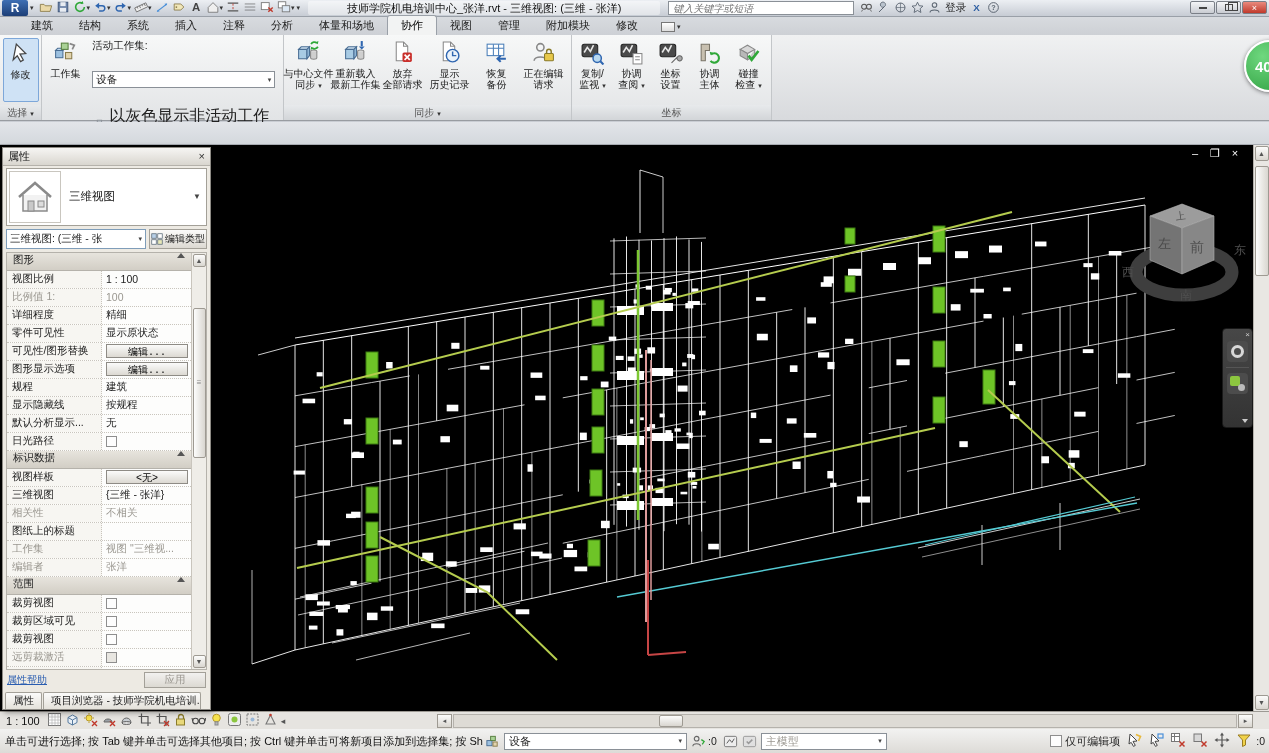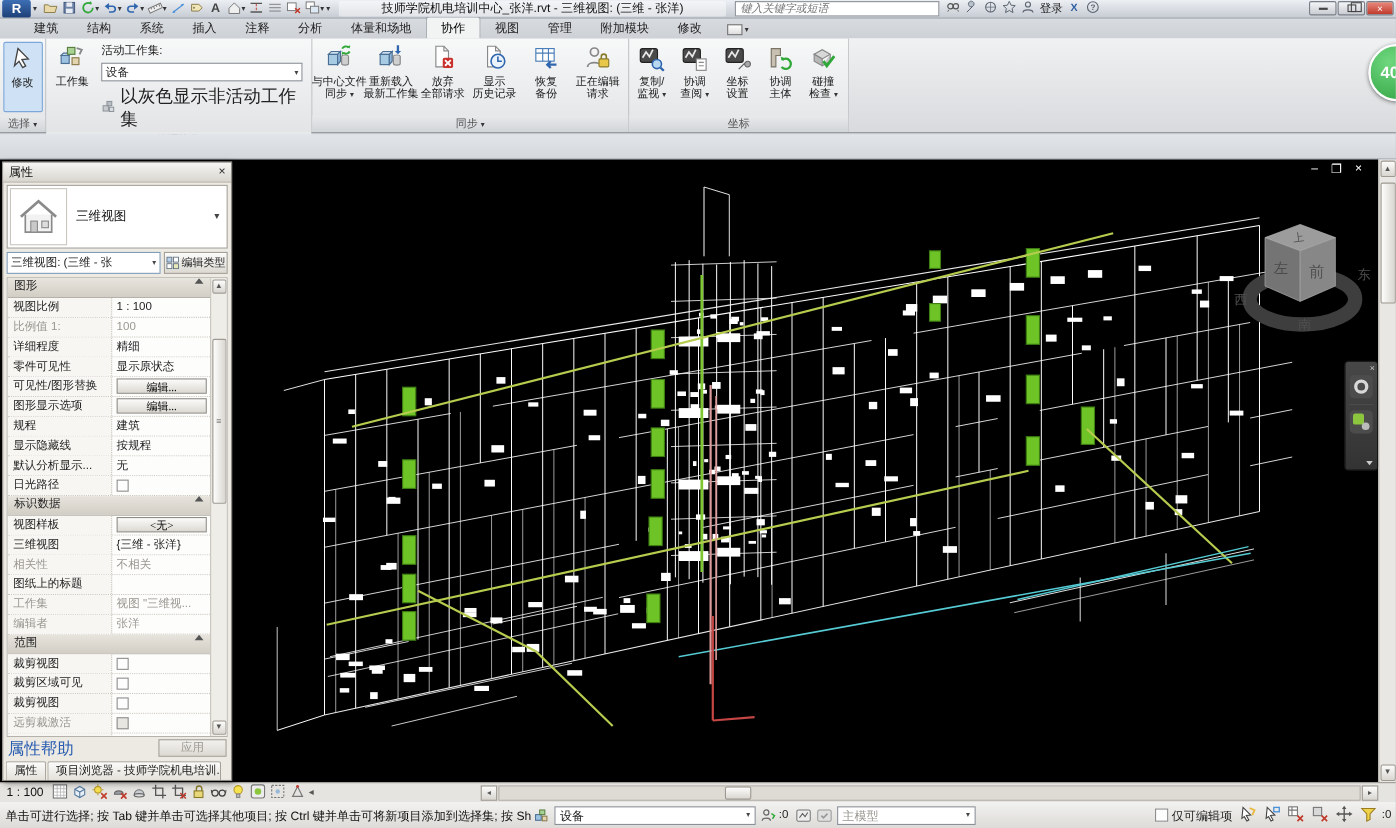--- a/index.html
+++ b/index.html
@@ -39,21 +39,21 @@
   .ribbon{position:absolute;left:0;top:35px;width:1269px;height:86px;background:linear-gradient(#f7f8f8,#e2e4e6);border-bottom:1px solid #989ca1;display:flex}
   .rpanel{height:100%;border-right:1px solid #c3c6c9;display:flex;flex-direction:column}
   .rpanel-body{flex:1;display:flex;align-items:flex-start;padding:3px 1px 0 1px}
   .rpanel-label{height:15px;background:linear-gradient(#e8eaec,#d2d5d8);font-size:10px;color:#555;text-align:center;line-height:15px;white-space:nowrap}
   .bigbtn{display:flex;flex-direction:column;align-items:center;padding-top:2px;cursor:default}
   .bigbtn .bicon svg{width:25px;height:25px}
   .blbl{font-size:10px;line-height:11px;text-align:center;color:#212121;margin-top:1px;white-space:nowrap}
   .bigbtn.modify{width:36px;background:#cfe2f5;border:1px solid #7da7d9;border-radius:2px;height:64px;justify-content:flex-start}
   .panel-sync-body .bigbtn{width:47px}
   .panel-coord-body .bigbtn{width:39px}
-  .collab-right{margin-left:4px;display:flex;flex-direction:column;gap:4px;padding-top:1px}
+  .collab-right{margin-left:4px;display:flex;flex-direction:column;gap:18px;padding-top:1px}
   .aw-label{font-size:10.5px;color:#222}
   .rselect{width:183px;height:17px;background:#fff;border:1px solid #8a9097;display:flex;align-items:center;justify-content:space-between;padding:0 3px;font-size:10.5px}
   .selcaret{font-size:7px;color:#444}
   .gray-row{display:flex;align-items:center;gap:3px;font-size:16px;color:#222}
   .gray-row svg{width:14px;height:14px}
   .rpanel-fill{flex:1;background:linear-gradient(#f0f1f2,#d8dadd)}
 
   .optionsbar{position:absolute;left:0;top:122px;width:1269px;height:23px;background:linear-gradient(#e2e5e9,#d4d8dd);border-bottom:1px solid #a7abb1}
 
   
@@ -119,28 +119,28 @@
   .edit-type{width:58px;height:20px;border:1px solid #a3a098;background:linear-gradient(#fbfbfa,#dcd9d2);display:flex;align-items:center;justify-content:center;gap:2px;font-size:10px}
   .edit-type svg{width:12px;height:12px}
   .gridwrap{margin:3px 3px 0 3px;height:420px;display:flex;overflow:hidden;background:#fff;border:1px solid #b5b2ab}
   .grid{flex:1;overflow:hidden}
   .prow{height:18px;display:flex;border-bottom:1px dotted #c9c5bd;align-items:flex-start;background:#fdfdfc}
   .prow .pname{width:95px;padding-left:5px;border-right:1px dotted #c9c5bd;height:100%;display:flex;align-items:center;background:#f7f6f2;white-space:nowrap;overflow:hidden;font-size:10.5px}
   .prow .pval{flex:1;height:100%;display:flex;align-items:center;padding-left:4px;font-size:10.5px;white-space:nowrap;overflow:hidden}
   .prow.sec{background:linear-gradient(#e7e4dd,#d2cec5);border-bottom:1px solid #b5b2ab;justify-content:space-between;padding:0 6px}
   .prow.sec .secname{font-size:10.5px;color:#222}
   .chev{width:0;height:0;border-left:4px solid transparent;border-right:4px solid transparent;border-bottom:5px solid #555}
-  .pbtn{width:82px;height:14px;border:1px solid #8e8b85;background:linear-gradient(#fbfbfa,#dcd9d2);font-size:10px;font-family:Liberation Serif, serif}
+  .pbtn{width:82px;height:14px;border:1px solid #8e8b85;background:linear-gradient(#fbfbfa,#dcd9d2);font-size:10px;font-family:Liberation Mono, monospace}
   .pcheck{width:11px;height:11px;border:1px solid #8e8e8e;background:#fdfdfd;display:inline-block}
   .pcheck.gray{background:#e8e6e1}
   .gray{color:#9a9790}
   .pscroll{width:15px;background:#efede8;border-left:1px solid #c9c5bd;display:flex;flex-direction:column;align-items:center}
   .pthumb{width:13px;height:150px;background:linear-gradient(90deg,#fdfdfc,#d9d6d0);border:1px solid #9e9a92;border-radius:2px;margin-top:40px;display:flex;align-items:center;justify-content:center;color:#888;font-size:8px}
   .pal-footer{height:20px;display:flex;align-items:center;justify-content:space-between;padding:0 4px}
-  .help-link{color:#2a5db0;font-size:15px}
+  .help-link{color:#2a5db0;text-decoration:underline;font-size:10px}
   .apply-btn{width:62px;height:16px;border:1px solid #a3a098;background:linear-gradient(#f2f1ef,#dcd9d2);color:#9a9790;font-size:10.5px;display:flex;align-items:center;justify-content:center}
   .pal-tabs{height:19px;display:flex;align-items:flex-end;padding-left:2px;gap:1px}
   .ptab{height:17px;border:1px solid #a3a098;border-bottom:none;background:linear-gradient(#fbfbfa,#e4e1da);padding:0 7px;font-size:10.5px;display:flex;align-items:center;border-radius:2px 2px 0 0;white-space:nowrap;overflow:hidden}
   .ptab.long{max-width:158px}
 </style>
 </head>
 <body>
 
 <div id="app">
 

